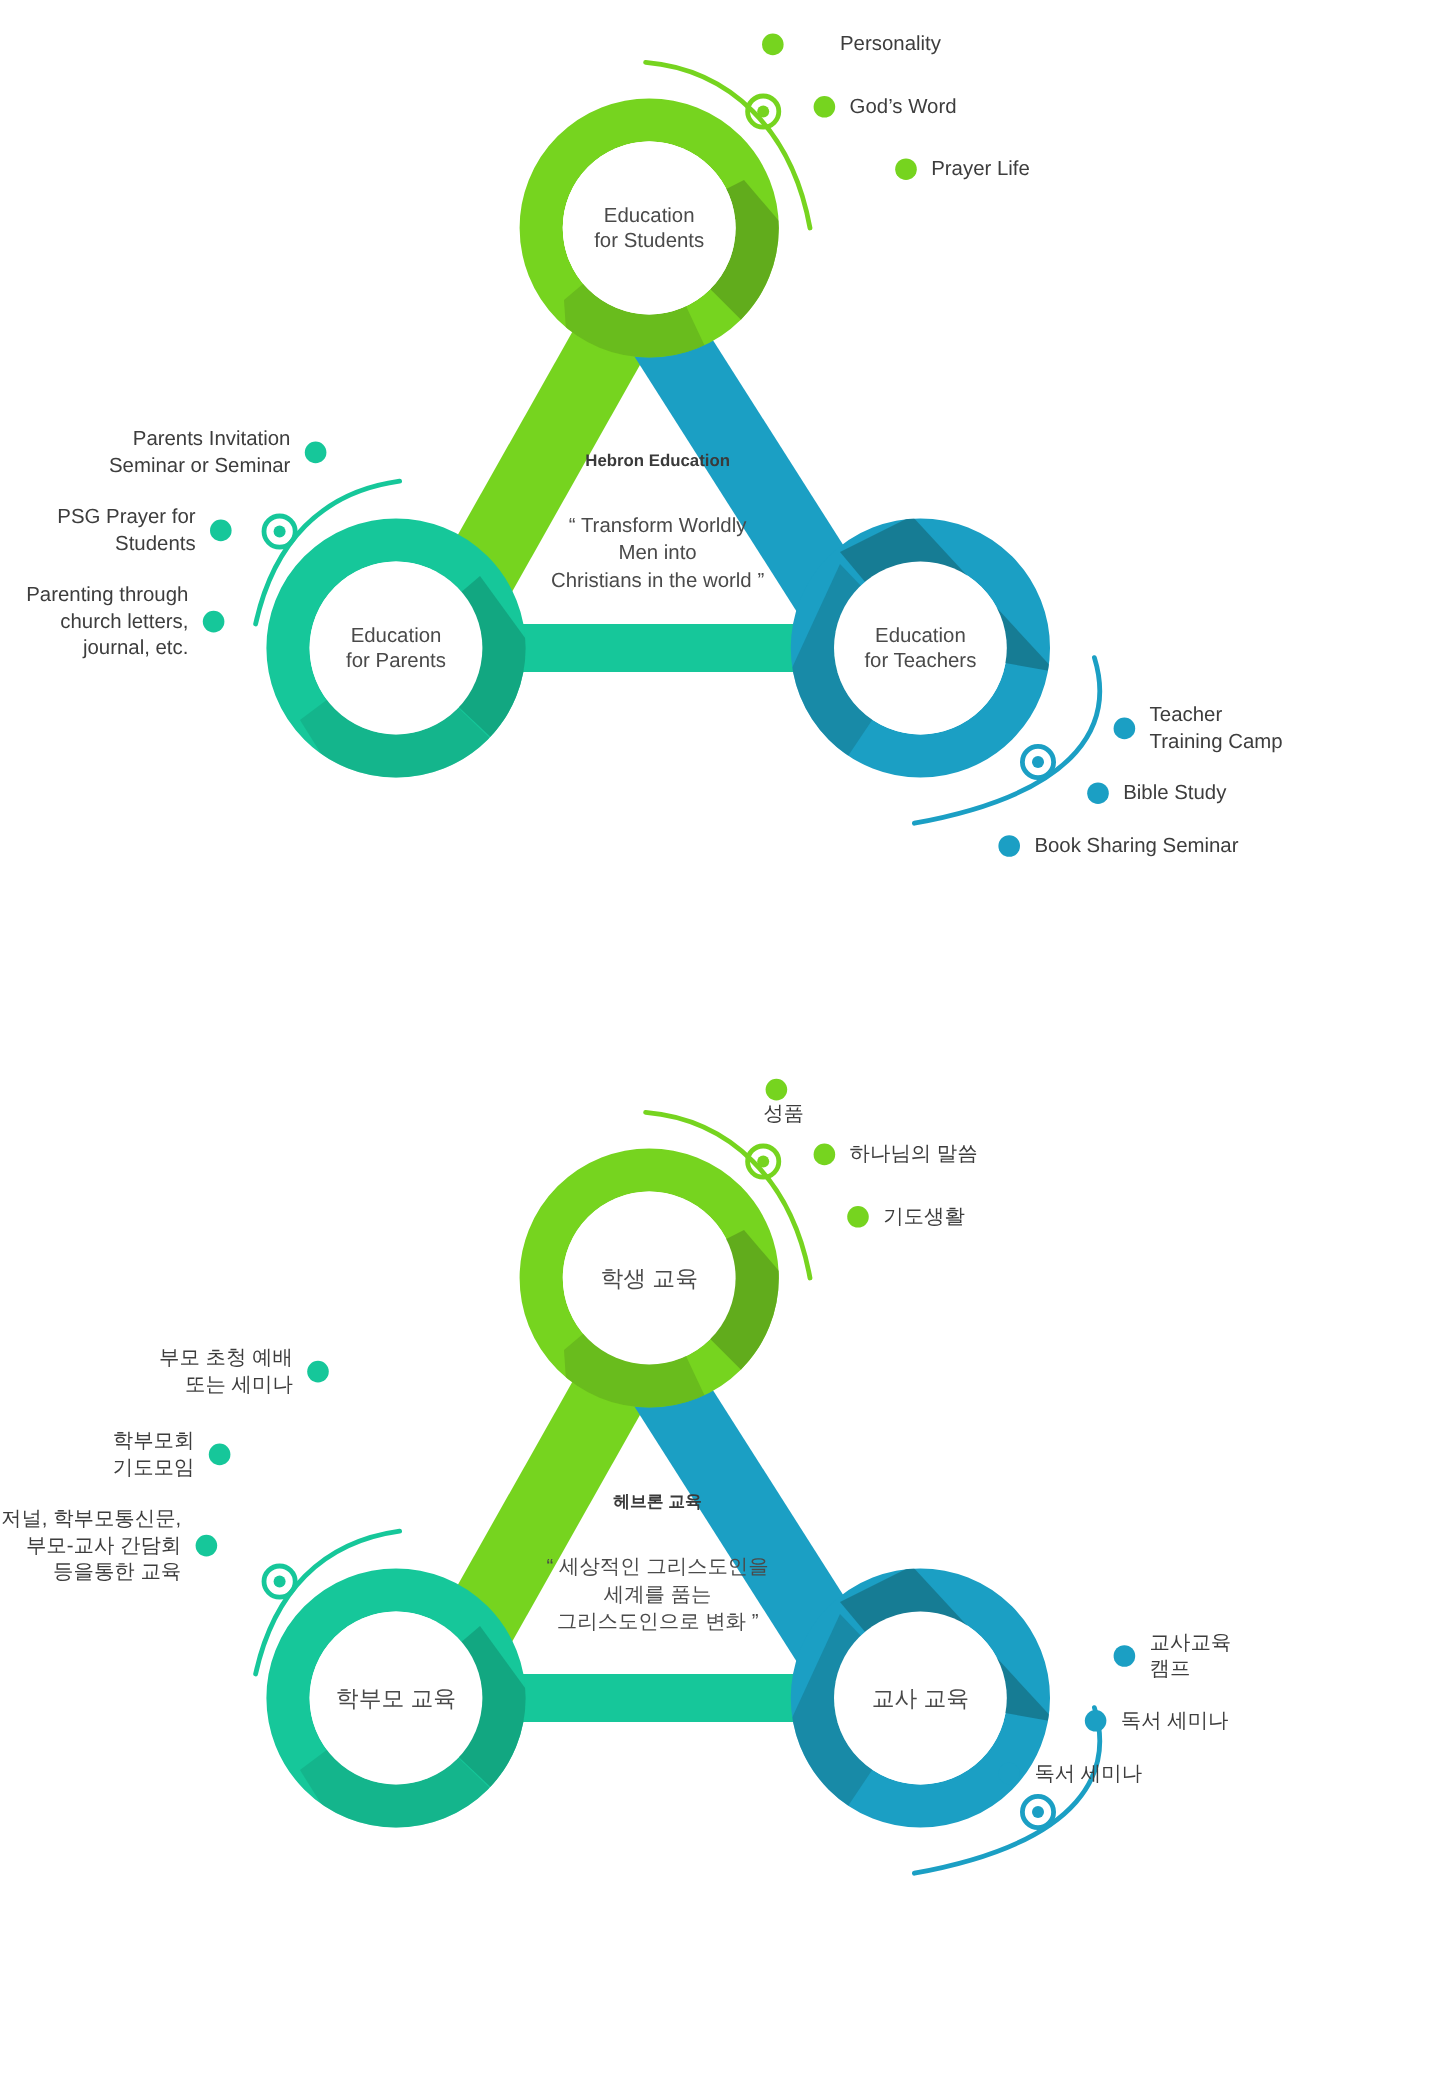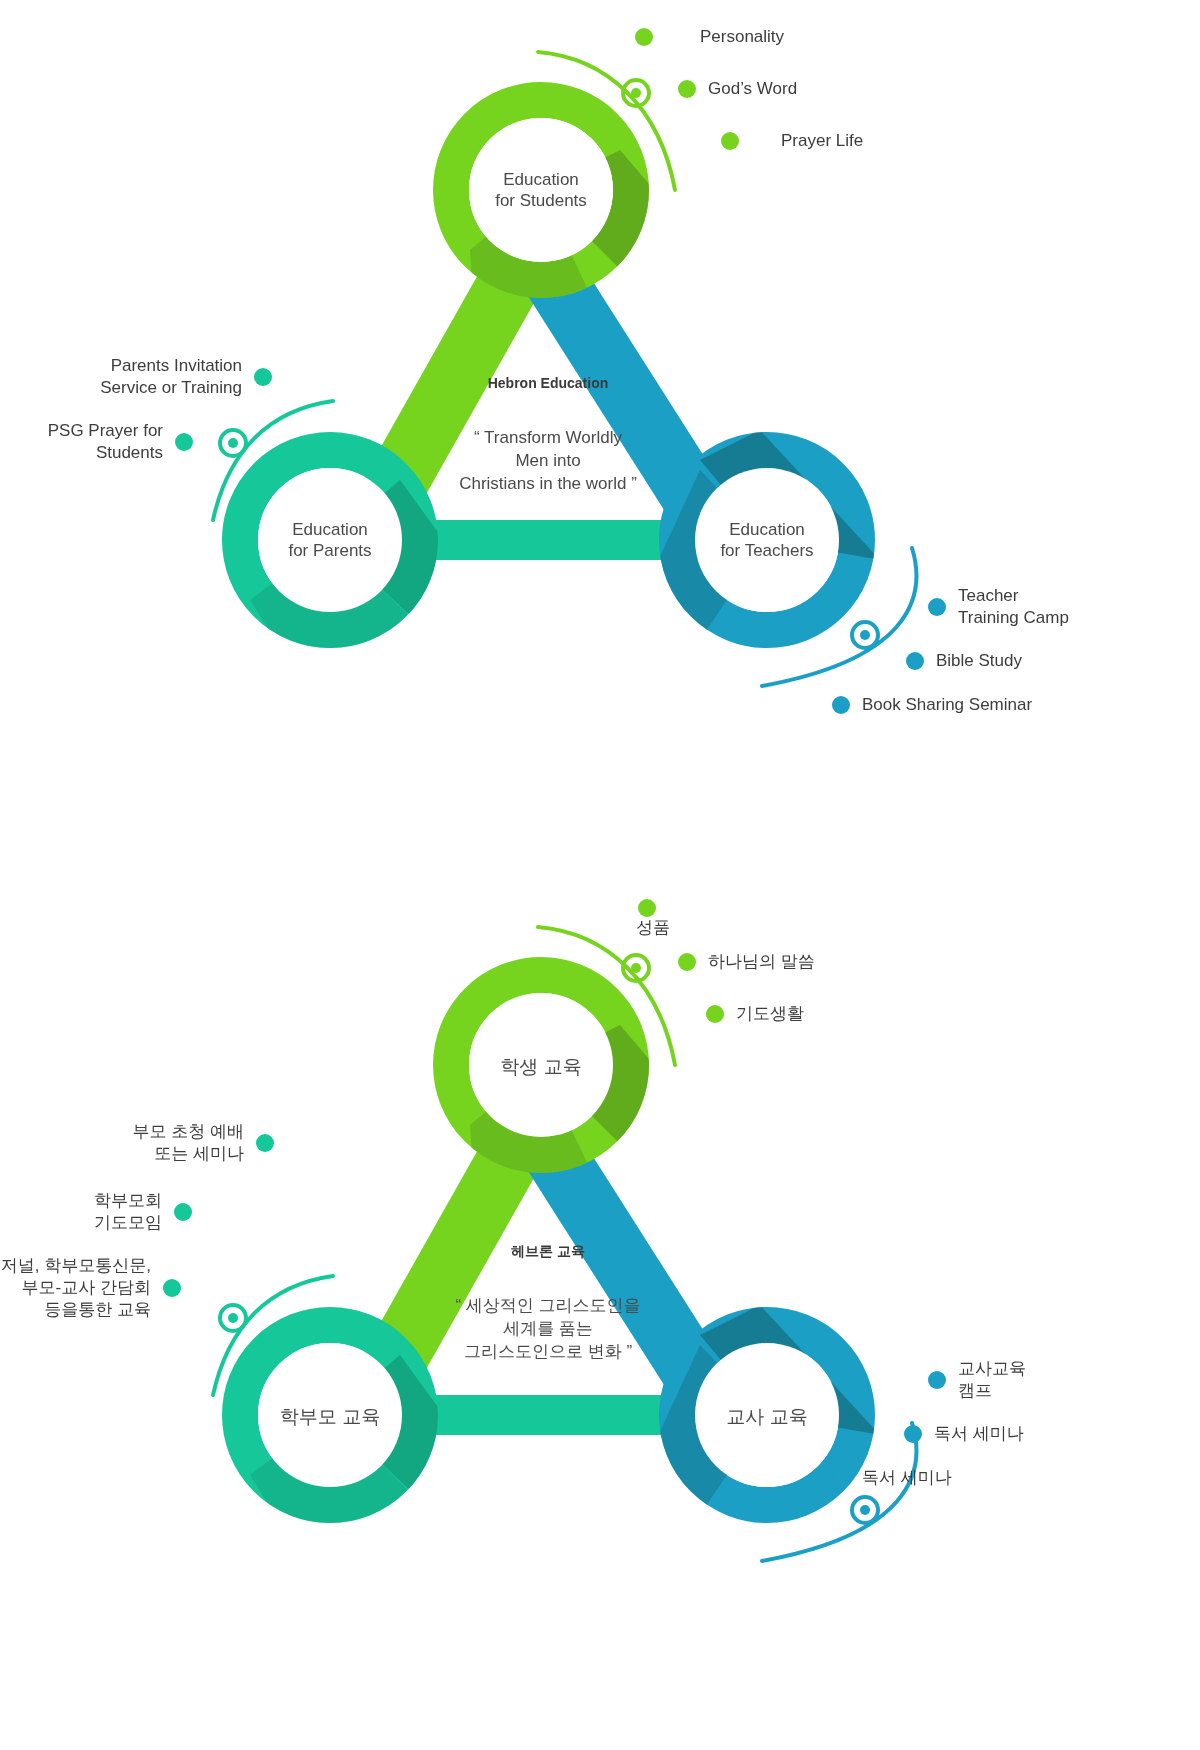--- a/index.html
+++ b/index.html
@@ -115,33 +115,39 @@
   </div>
 
   <div class="bullet-row right" style="left:635px;top:26px;gap:35px;">
     <span class="dot" style="background:#76d41f"></span>
     <span class="btxt">Personality</span>
   </div>
   <div class="bullet-row right" style="left:678px;top:78px;">
     <span class="dot" style="background:#76d41f"></span>
     <span class="btxt">God’s Word</span>
   </div>
-  <div class="bullet-row right" style="left:721px;top:130px;gap:30px;">
+  <div class="bullet-row right" style="left:746px;top:130px;">
     <span class="dot" style="background:#76d41f"></span>
     <span class="btxt">Prayer Life</span>
   </div>
 
   <div class="bullet-row left" style="right:928px;top:355px;">
     <span class="btxt">Parents Invitation
-Service or Training</span>
+Seminar or Seminar</span>
     <span class="dot" style="background:#16c79a"></span>
   </div>
   <div class="bullet-row left" style="right:1007px;top:420px;">
     <span class="btxt">PSG Prayer for
 Students</span>
+    <span class="dot" style="background:#16c79a"></span>
+  </div>
+  <div class="bullet-row left" style="right:1013px;top:485px;">
+    <span class="btxt">Parenting through
+church letters,
+journal, etc.</span>
     <span class="dot" style="background:#16c79a"></span>
   </div>
 
   <div class="bullet-row right" style="left:928px;top:585px;">
     <span class="dot" style="background:#1b9fc4"></span>
     <span class="btxt">Teacher
 Training Camp</span>
   </div>
   <div class="bullet-row right" style="left:906px;top:650px;">
     <span class="dot" style="background:#1b9fc4"></span>

